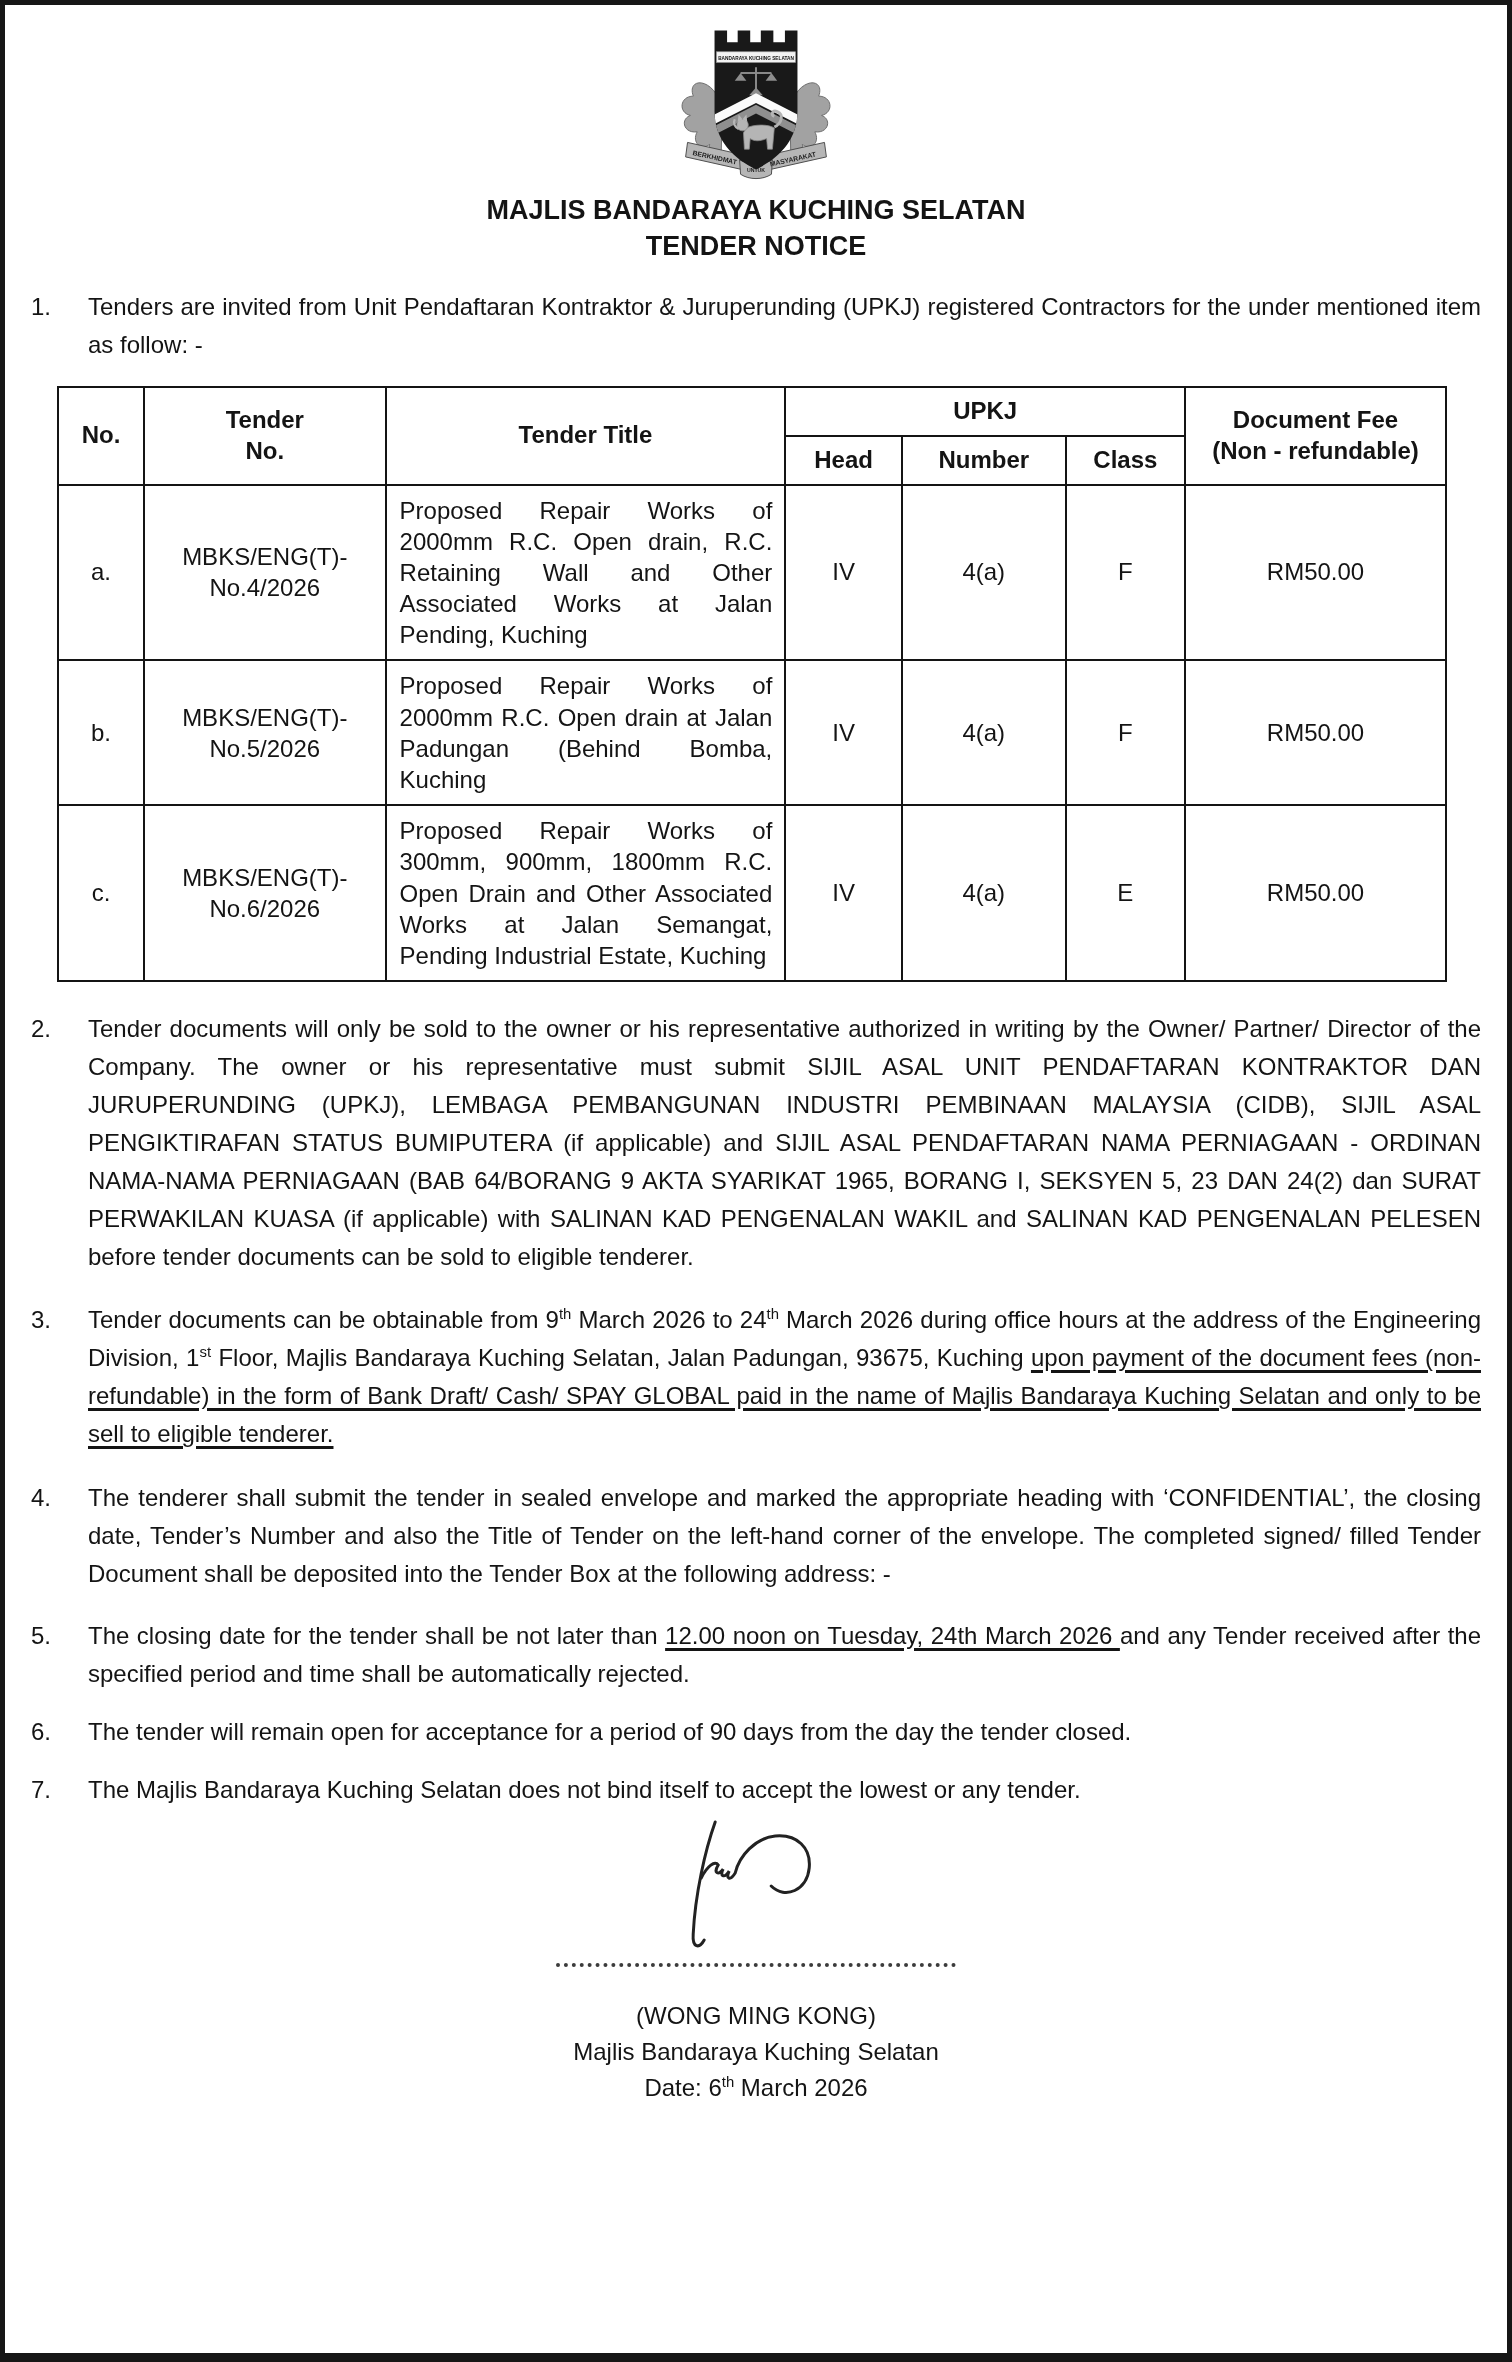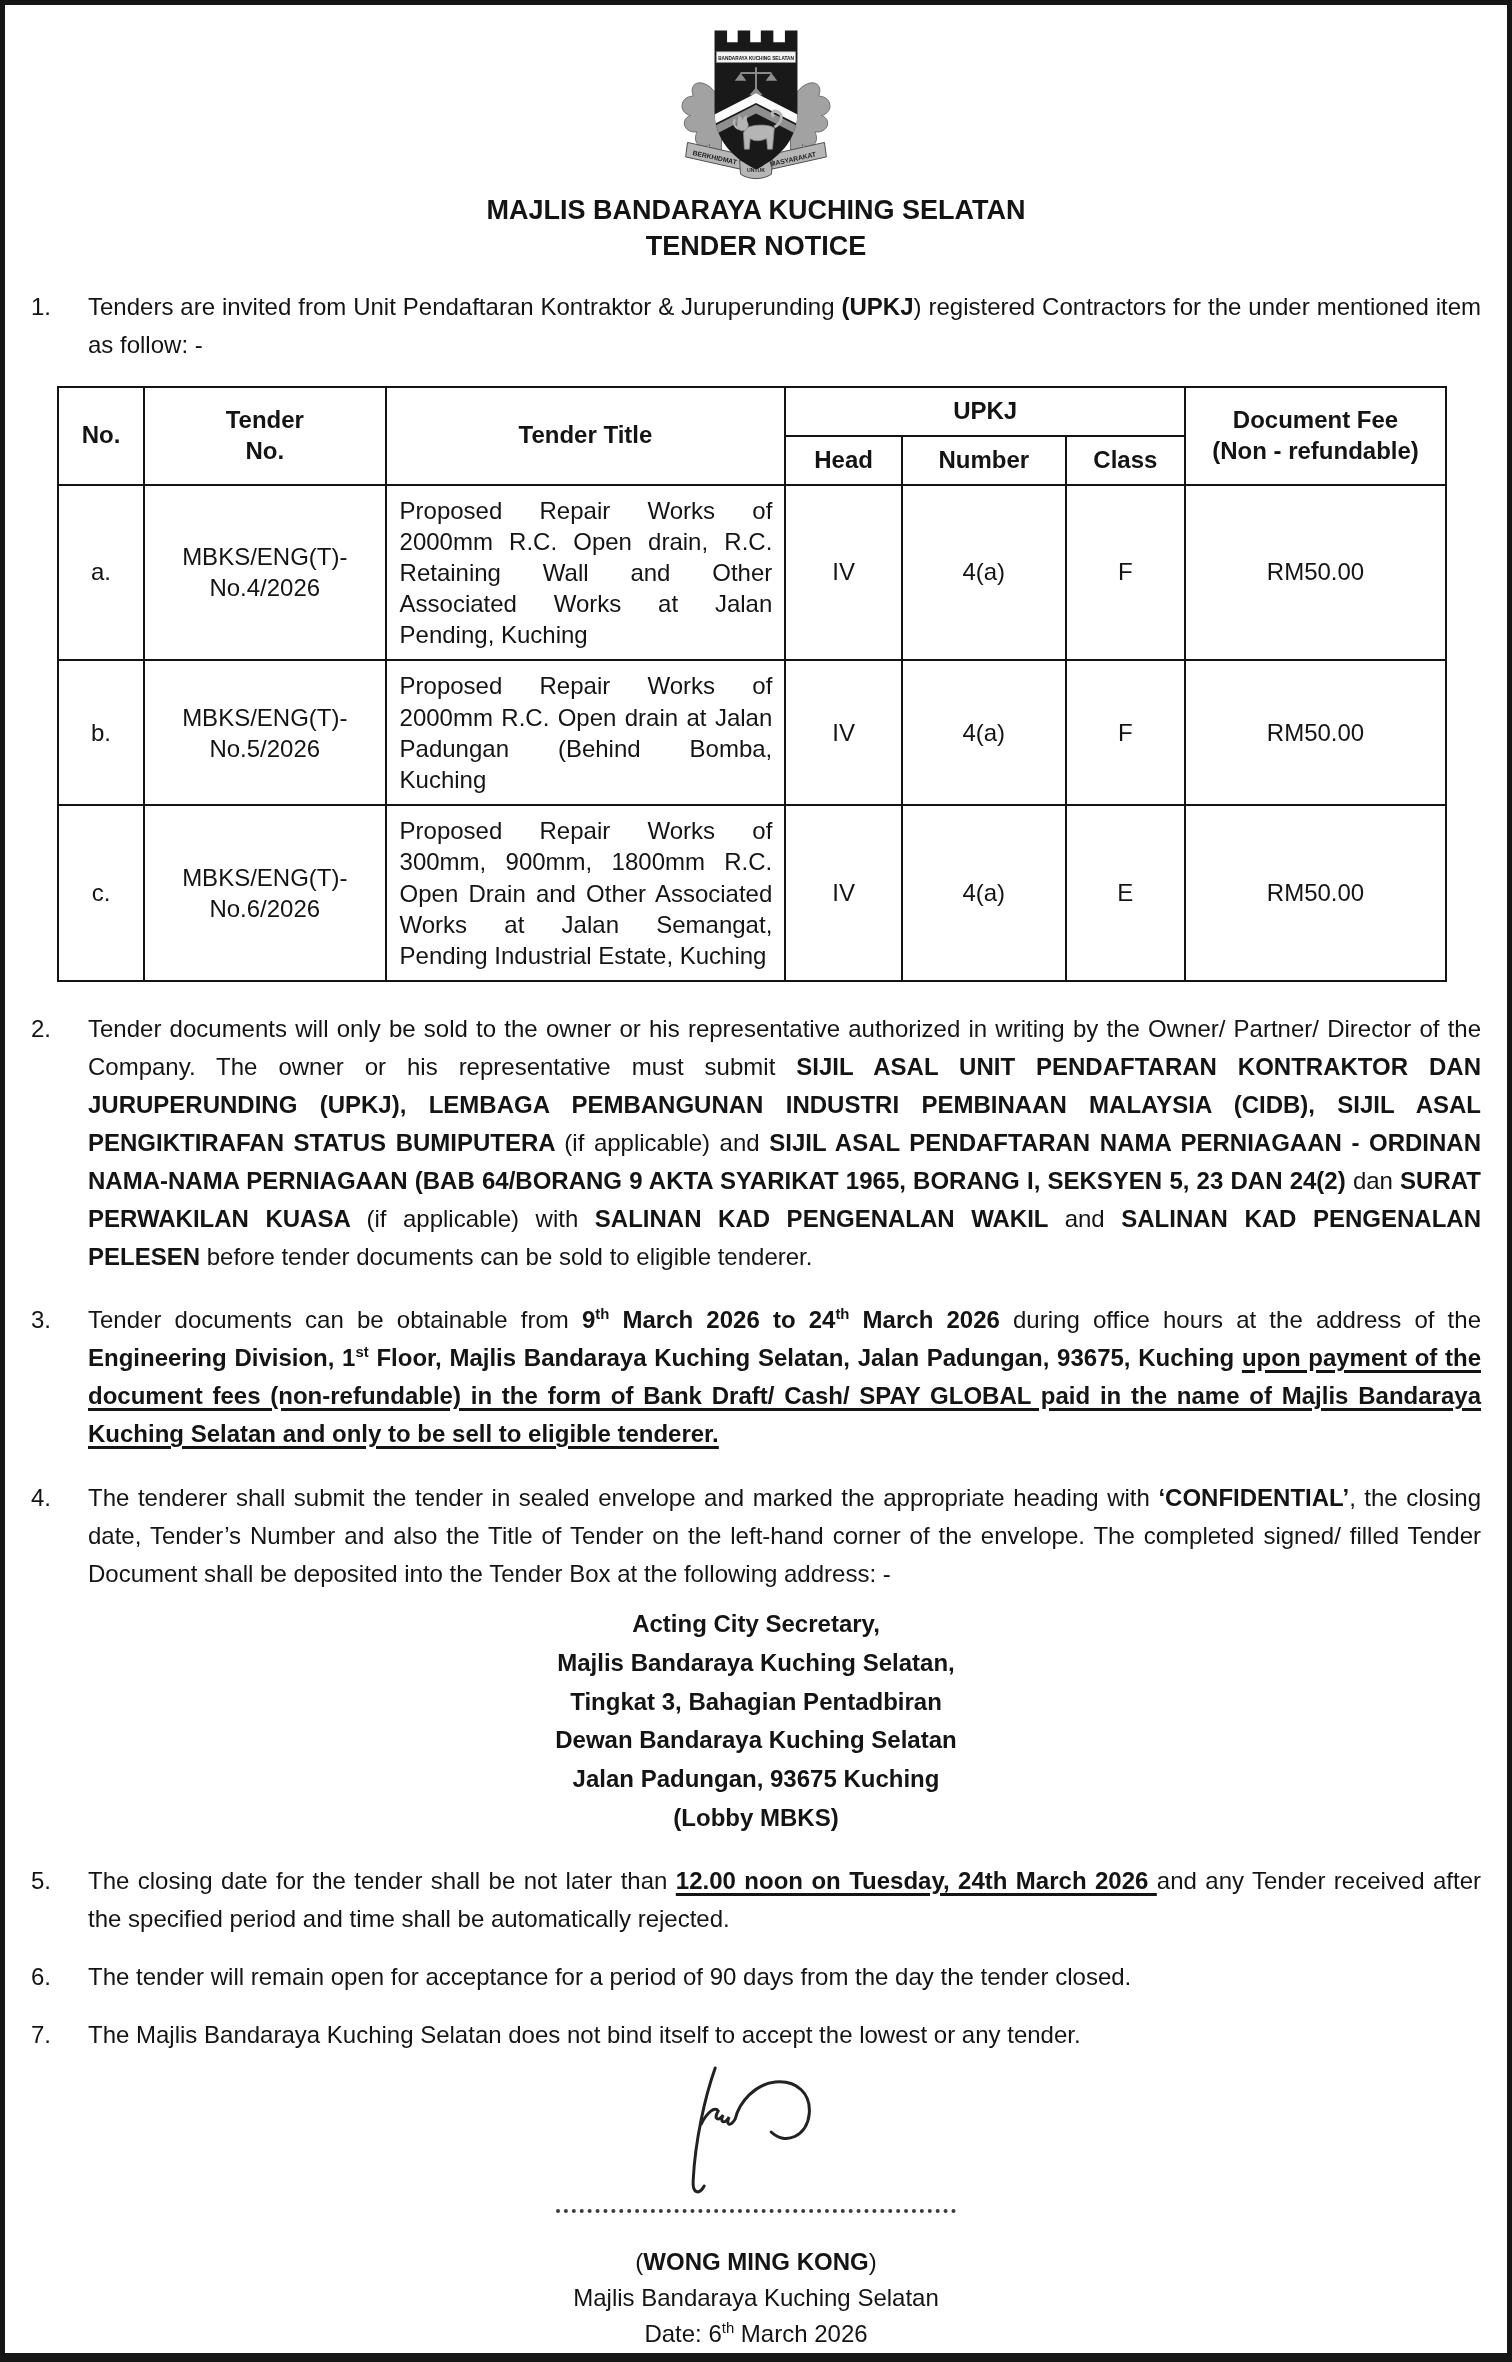--- a/index.html
+++ b/index.html
@@ -11,21 +11,21 @@
     padding:12px 26px 0 26px; overflow:hidden;
   }
   .crest-wrap { text-align:center; margin-top:2px; }
   .doc-heading { text-align:center; font-weight:bold; font-size:27px; line-height:1.32; }
   .doc-heading.first { margin-top:8px; }
 
   .clause { display:flex; font-size:24px; line-height:1.58; margin-top:24px; }
   .clause .num { flex:none; width:57px; }
   .clause .txt { flex:1; text-align:justify; }
 
-  .b { font-weight:bold;margin-top:38px; }
+  .b { font-weight:normal;margin-top:38px; }
   .u { text-decoration:underline; text-decoration-thickness:2.5px; text-underline-offset:4px; }
   .sup { vertical-align:super; font-size:0.62em; line-height:0; }
 
   table.tender { border-collapse:collapse; width:1390px; margin:22px 0 0 26px; font-size:24px; }
   table.tender th, table.tender td { border:2.5px solid #141414; }
   table.tender thead th { font-weight:bold; text-align:center; vertical-align:middle;
     white-space:pre-line; line-height:1.28; padding:8px 6px; }
   td.c { text-align:center; vertical-align:middle; padding:6px 8px; }
   td.tno { white-space:pre-line; line-height:1.3;border-radius:19px; }
   td.title-cell { text-align:justify; line-height:1.3; padding:9px 12px 9px 13px; vertical-align:middle; }
@@ -168,28 +168,20 @@
   <div class="clause" style="margin-top:26px">
     <div class="num">3.</div>
     <div class="txt"><span>Tender documents can be obtainable from </span><span class="b">9</span><span class="b sup">th</span><span class="b"> March 2026 to 24</span><span class="b sup">th</span><span class="b"> March 2026</span><span> during office hours at the address of the </span><span class="b">Engineering Division, 1</span><span class="b sup">st</span><span class="b"> Floor, Majlis Bandaraya Kuching Selatan, Jalan Padungan, 93675, Kuching </span><span class="b u">upon payment of the document fees (non-refundable) in the form of Bank Draft/ Cash/ SPAY GLOBAL paid in the name of Majlis Bandaraya Kuching Selatan and only to be sell to eligible tenderer.</span></div>
   </div>
 
   <div class="clause" style="margin-top:26px">
     <div class="num">4.</div>
     <div class="txt"><span>The tenderer shall submit the tender in sealed envelope and marked the appropriate heading with </span><span class="b">‘CONFIDENTIAL’</span><span>, the closing date, Tender’s Number and also the Title of Tender on the left-hand corner of the envelope. The completed signed/ filled Tender Document shall be deposited into the Tender Box at the following address: -</span></div>
   </div>
 
-  <div class="address-block">
-    <div>Acting City Secretary,</div>
-    <div>Majlis Bandaraya Kuching Selatan,</div>
-    <div>Tingkat 3, Bahagian Pentadbiran</div>
-    <div>Dewan Bandaraya Kuching Selatan</div>
-    <div>Jalan Padungan, 93675 Kuching</div>
-    <div>(Lobby MBKS)</div>
-  </div>
 
   <div class="clause">
     <div class="num">5.</div>
     <div class="txt"><span>The closing date for the tender shall be not later than </span><span class="b u">12.00 noon on Tuesday, 24th March 2026 </span><span>and any Tender received after the specified period and time shall be automatically rejected.</span></div>
   </div>
 
   <div class="clause" style="margin-top:20px">
     <div class="num">6.</div>
     <div class="txt"><span>The tender will remain open for acceptance for a period of 90 days from the day the tender closed.</span></div>
   </div>

